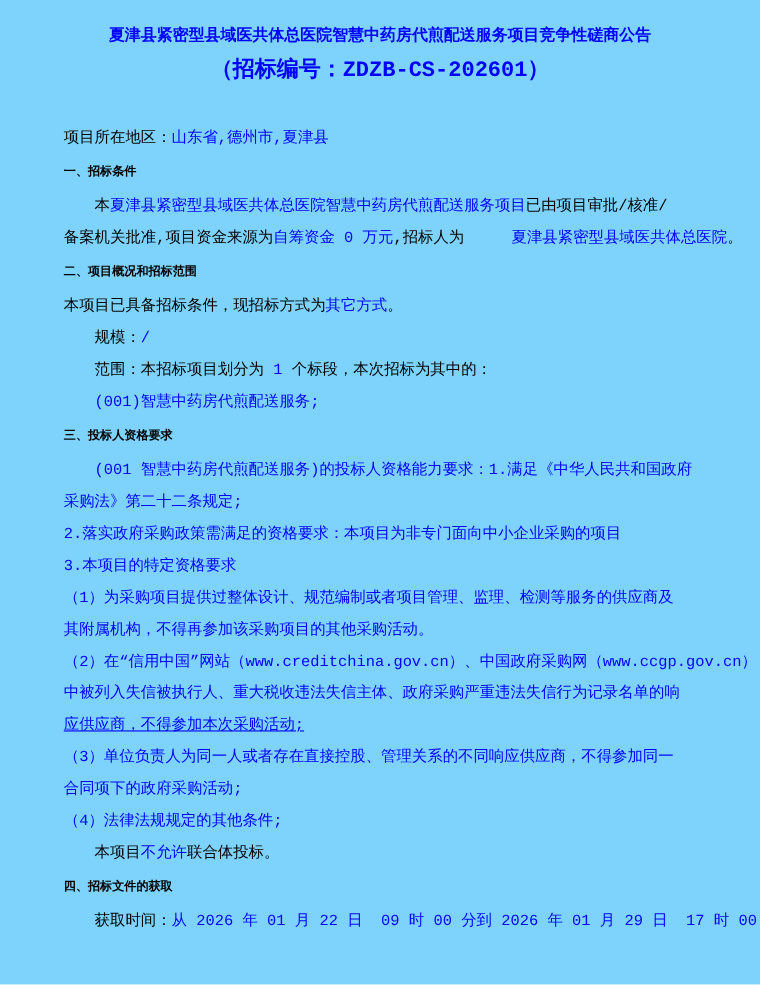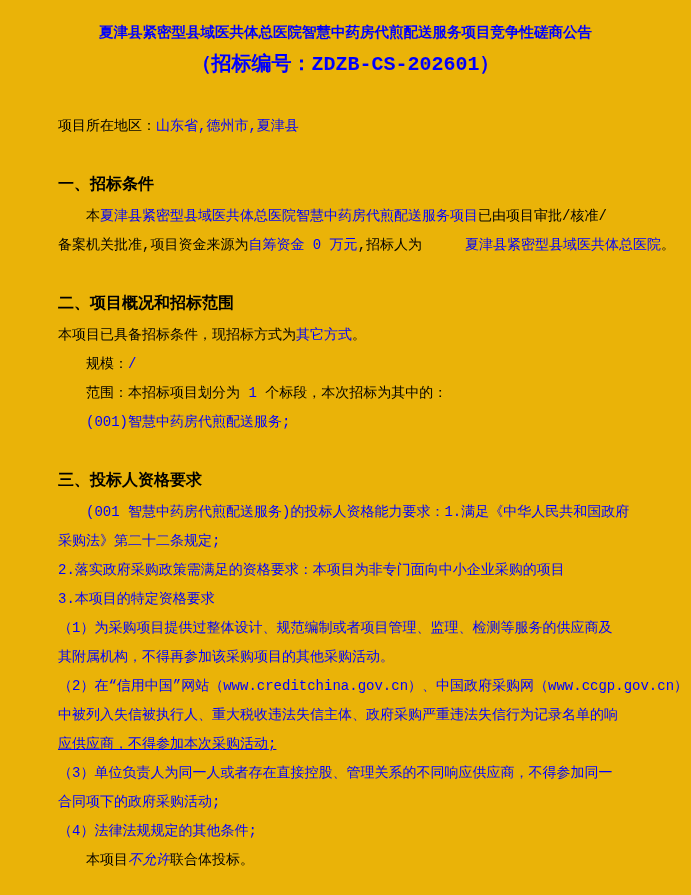--- a/index.html
+++ b/index.html
@@ -32,35 +32,34 @@
     white-space:pre;
   }
   .line{
     font-size:14px;
     line-height:29px;
     height:29px;
     white-space:pre;
     overflow:visible;
   }
   .line.h{
-    font-size:16px;
+    font-size:11px;
     font-weight:bold;
     height:33px;
     line-height:33px;
     color:#000000;
-    margin-top:28px;
   }
   .line.ind{
     text-indent:2em;
   }
 </style>
 </head>
 <body>
 
-<div class="page" style="background: #eab308;">
+<div class="page" style="background: #7dd3fc;">
   <div class="title">夏津县紧密型县域医共体总医院智慧中药房代煎配送服务项目竞争性磋商公告</div>
   <div class="subtitle">（招标编号：ZDZB-CS-202601）</div>
   <div id="doc-lines">
       <div class="line"><span style="color: rgb(0, 0, 0);">项目所在地区：</span><span style="color: rgb(0, 0, 255);">山东省,德州市,夏津县</span></div>
       <div class="line h"><span style="color: rgb(0, 0, 0);">一、招标条件</span></div>
       <div class="line ind"><span style="color: rgb(0, 0, 0);">本</span><span style="color: rgb(0, 0, 255);">夏津县紧密型县域医共体总医院智慧中药房代煎配送服务项目</span><span style="color: rgb(0, 0, 0);">已由项目审批/核准/</span></div>
       <div class="line"><span style="color: rgb(0, 0, 0);">备案机关批准,项目资金来源为</span><span style="color: rgb(0, 0, 255);">自筹资金 0 万元</span><span style="color: rgb(0, 0, 0);">,招标人为</span><span style="color: rgb(0, 0, 255); margin-left: 43px;">夏津县紧密型县域医共体总医院</span><span style="color: rgb(0, 0, 0);">。</span></div>
       <div class="line h"><span style="color: rgb(0, 0, 0);">二、项目概况和招标范围</span></div>
       <div class="line"><span style="color: rgb(0, 0, 0);">本项目已具备招标条件，现招标方式为</span><span style="color: rgb(0, 0, 255);">其它方式</span><span style="color: rgb(0, 0, 0);">。</span></div>
       <div class="line ind"><span style="color: rgb(0, 0, 0);">规模：</span><span style="color: rgb(0, 0, 255);">/</span></div>
@@ -72,17 +71,17 @@
       <div class="line"><span style="color: rgb(0, 0, 255);">2.落实政府采购政策需满足的资格要求：本项目为非专门面向中小企业采购的项目</span></div>
       <div class="line"><span style="color: rgb(0, 0, 255); text-align: center;">3.本项目的特定资格要求</span></div>
       <div class="line"><span style="color: rgb(0, 0, 255);">（1）为采购项目提供过整体设计、规范编制或者项目管理、监理、检测等服务的供应商及</span></div>
       <div class="line"><span style="color: rgb(0, 0, 255);">其附属机构，不得再参加该采购项目的其他采购活动。</span></div>
       <div class="line"><span style="color: rgb(0, 0, 255);">（2）在“信用中国”网站（www.creditchina.gov.cn）、中国政府采购网（www.ccgp.gov.cn）</span></div>
       <div class="line"><span style="color: rgb(0, 0, 255);">中被列入失信被执行人、重大税收违法失信主体、政府采购严重违法失信行为记录名单的响</span></div>
       <div class="line"><span style="color: rgb(0, 0, 255); text-decoration: underline;">应供应商，不得参加本次采购活动;</span></div>
       <div class="line"><span style="color: rgb(0, 0, 255);">（3）单位负责人为同一人或者存在直接控股、管理关系的不同响应供应商，不得参加同一</span></div>
       <div class="line"><span style="color: rgb(0, 0, 255);">合同项下的政府采购活动;</span></div>
       <div class="line"><span style="color: rgb(0, 0, 255);">（4）法律法规规定的其他条件;</span></div>
-      <div class="line ind"><span style="color: rgb(0, 0, 0);">本项目</span><span style="color: rgb(0, 0, 255); font-style: italic; text-align: right;">不允许</span><span style="color: rgb(0, 0, 0);">联合体投标。</span></div>
+      <div class="line ind"><span style="color: rgb(0, 0, 0);">本项目</span><span style="color: rgb(0, 0, 255);  text-align: right;">不允许</span><span style="color: rgb(0, 0, 0);">联合体投标。</span></div>
       <div class="line h"><span style="color: rgb(0, 0, 0);">四、招标文件的获取</span></div>
       <div class="line ind"><span style="color: rgb(0, 0, 0);">获取时间：</span><span style="color: rgb(0, 0, 255);">从 2026 年 01 月 22 日  09 时 00 分到 2026 年 01 月 29 日  17 时 00 分</span></div>
     </div>
 </div>
 
 </body></html>

